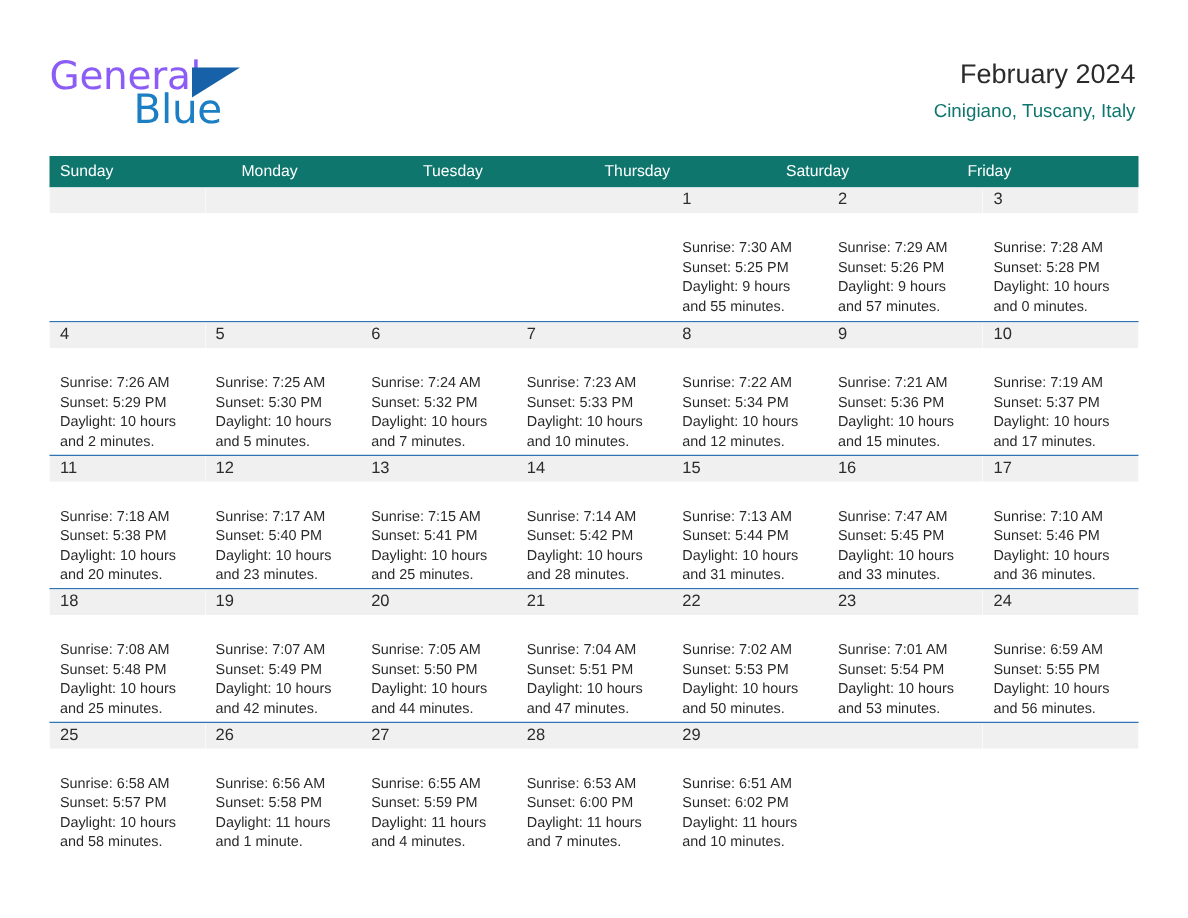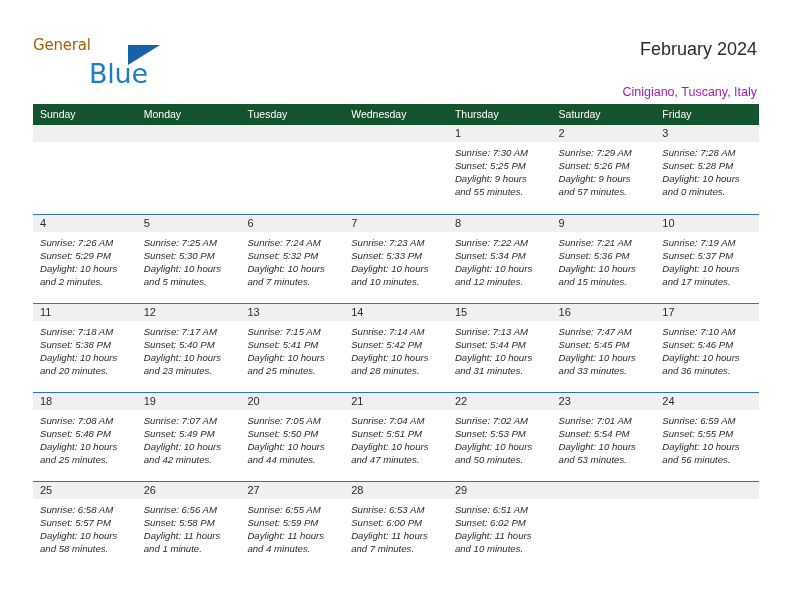--- a/index.html
+++ b/index.html
@@ -32,23 +32,23 @@
     position: absolute;
     left: 33px;
     top: 36px;
     width: 180px;
     height: 50px;
   }
   .logo-general {
     position: absolute;
     left: 0;
     top: 0;
-    font-size: 15px;
+    font-size: 26px;
     letter-spacing: -0.2px;
-    color: #a16207;
+    color: #8b5cf6;
     font-family: "DejaVu Sans", sans-serif;
     font-weight: 400;
   }
   .logo-blue {
     position: absolute;
     left: 56px;
     top: 22px;
     font-size: 27px;
     letter-spacing: -0.2px;
     color: #1c7fc4;
@@ -73,38 +73,38 @@
   }
   .cal-title {
     font-size: 18px;
     font-weight: 400;
     color: #2b2b2b;
     line-height: 30px;
     font-family: "Liberation Sans", sans-serif;
     white-space: nowrap;
   }
   .cal-subtitle {
-    margin-top: 21px;
+    margin-top: 3px;
     font-size: 12.5px;
     font-weight: 400;
-    color: #a21caf;
+    color: #0f766e;
     line-height: 15px;
     white-space: nowrap;
   }
 
   
   .calendar {
     position: absolute;
     left: 33px;
     top: 104px;
     width: 726px;
   }
   .weekday-row {
     display: flex;
-    background: #14532d;
+    background: #0f766e;
     height: 21px;
   }
   .weekday {
     flex: 1 1 0;
     font-size: 10.5px;
     color: #ffffff;
     line-height: 21px;
     padding-left: 7px;
     box-sizing: border-box;
     white-space: nowrap;
@@ -133,23 +133,22 @@
     box-sizing: border-box;
     display: flex;
     align-items: center;
   }
   .day-number {
     font-size: 11px;
     color: #2b2b2b;
     line-height: 13px;
   }
   .day-info {
-    padding: 4px 5px 0 7px;
+    padding: 17px 5px 0 7px;
     box-sizing: border-box;
-    font-style: italic;
   }
   .day-info div {
     font-size: 9.6px;
     color: #2b2b2b;
     line-height: 13.1px;
     white-space: nowrap;
   }
 </style>
 </head>
 <body>
@@ -169,21 +168,20 @@
       <div class="cal-subtitle">Cinigiano, Tuscany, Italy</div>
     </div>
 
   </div>
 
   <div class="calendar">
     <div class="weekday-row" id="weekday-row">
         <div class="weekday">Sunday</div>
         <div class="weekday">Monday</div>
         <div class="weekday">Tuesday</div>
-        <div class="weekday">Wednesday</div>
         <div class="weekday">Thursday</div>
         <div class="weekday">Saturday</div>
         <div class="weekday">Friday</div>
       </div>
     <div id="weeks-container">
         <div class="week">
           <div class="day-cell empty">
             <div class="day-number-band">
               <span class="day-number"></span>
             </div>

